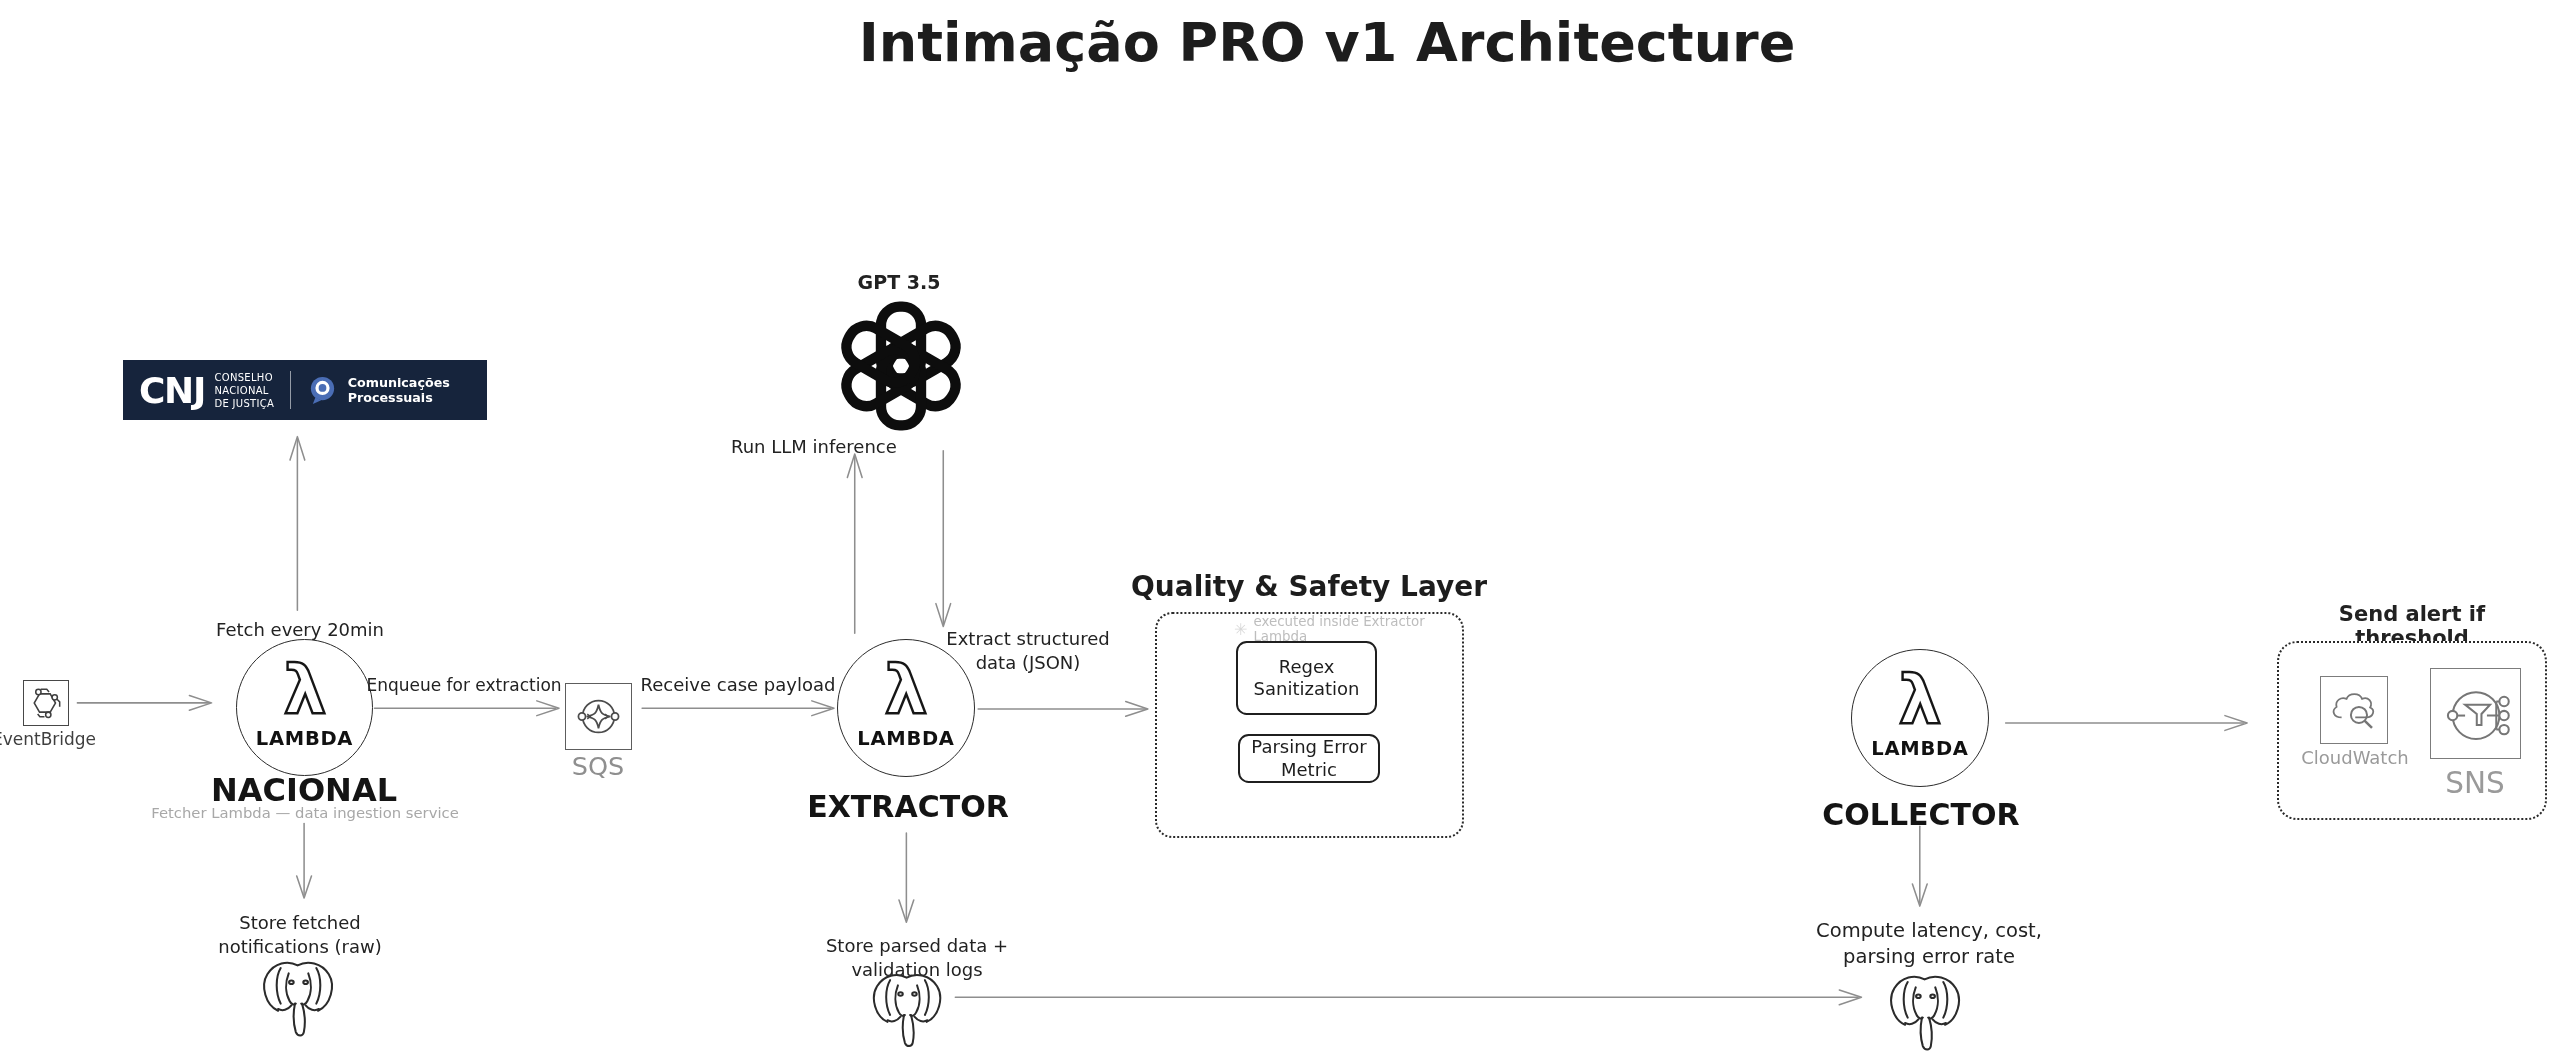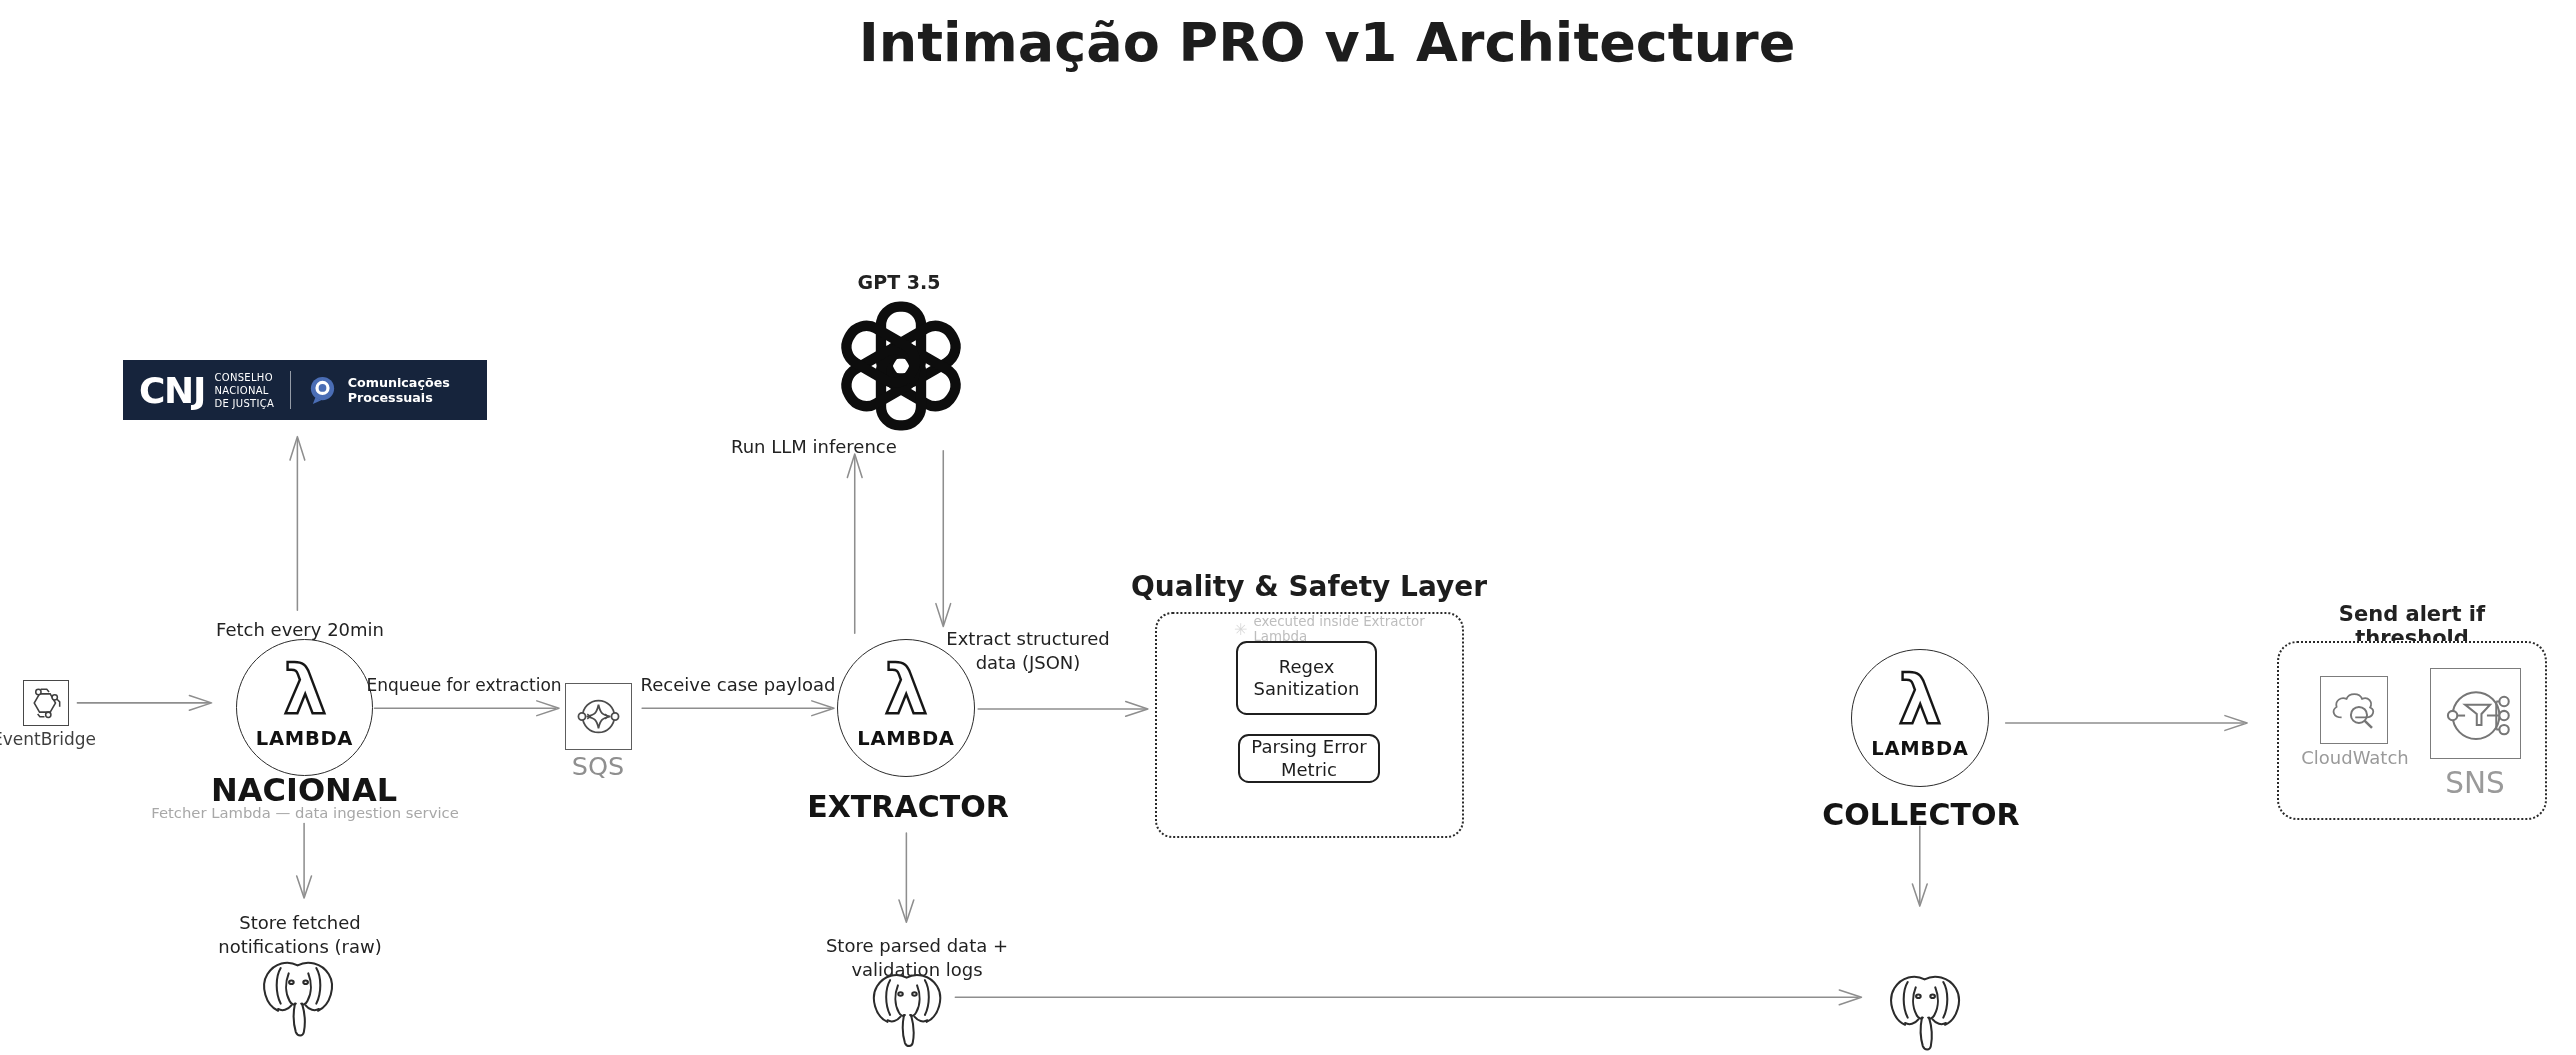--- a/index.html
+++ b/index.html
@@ -229,20 +229,22 @@
       <path d="M70 18 C76 28 76 46 70 58"></path>
     <path d="M39 24 C35 34 35 46 40 55 C42 59 45 60 47 58"></path>
     <path d="M61 24 C65 34 65 46 60 55 C58 59 55 60 53 58"></path>
     <path d="M46 58 C44 68 44 80 47 90 C49 95 55 95 56 90 C58 80 57 68 54 58"></path>
     <path d="M42 60 C38 65 32 67 27 64"></path>
       <path d="M58 60 C62 65 68 67 73 64"></path>
     <ellipse cx="42" cy="34" rx="2.6" ry="2"></ellipse>
       <ellipse cx="58" cy="34" rx="2.6" ry="2"></ellipse>
   </svg>
 
+  <div class="abs cx db-label pre" style="left:1929px;top:918px;font-size:19.5px;">Compute latency, cost,
+parsing error rate</div>
   <svg class="abs" style="left:1881px;top:966px;" width="89" height="89" viewBox="0 0 100 100" fill="none" stroke="#2b2b2b" stroke-width="2.3" stroke-linecap="round">
     <path d="M27 66 C13 60 7 38 15 25 C23 12 38 9 49 15 C60 9 76 12 84 25 C92 38 86 60 72 66"></path>
     <path d="M30 18 C24 28 24 46 30 58"></path>
       <path d="M70 18 C76 28 76 46 70 58"></path>
     <path d="M39 24 C35 34 35 46 40 55 C42 59 45 60 47 58"></path>
     <path d="M61 24 C65 34 65 46 60 55 C58 59 55 60 53 58"></path>
     <path d="M46 58 C44 68 44 80 47 90 C49 95 55 95 56 90 C58 80 57 68 54 58"></path>
     <path d="M42 60 C38 65 32 67 27 64"></path>
       <path d="M58 60 C62 65 68 67 73 64"></path>
     <ellipse cx="42" cy="34" rx="2.6" ry="2"></ellipse>

